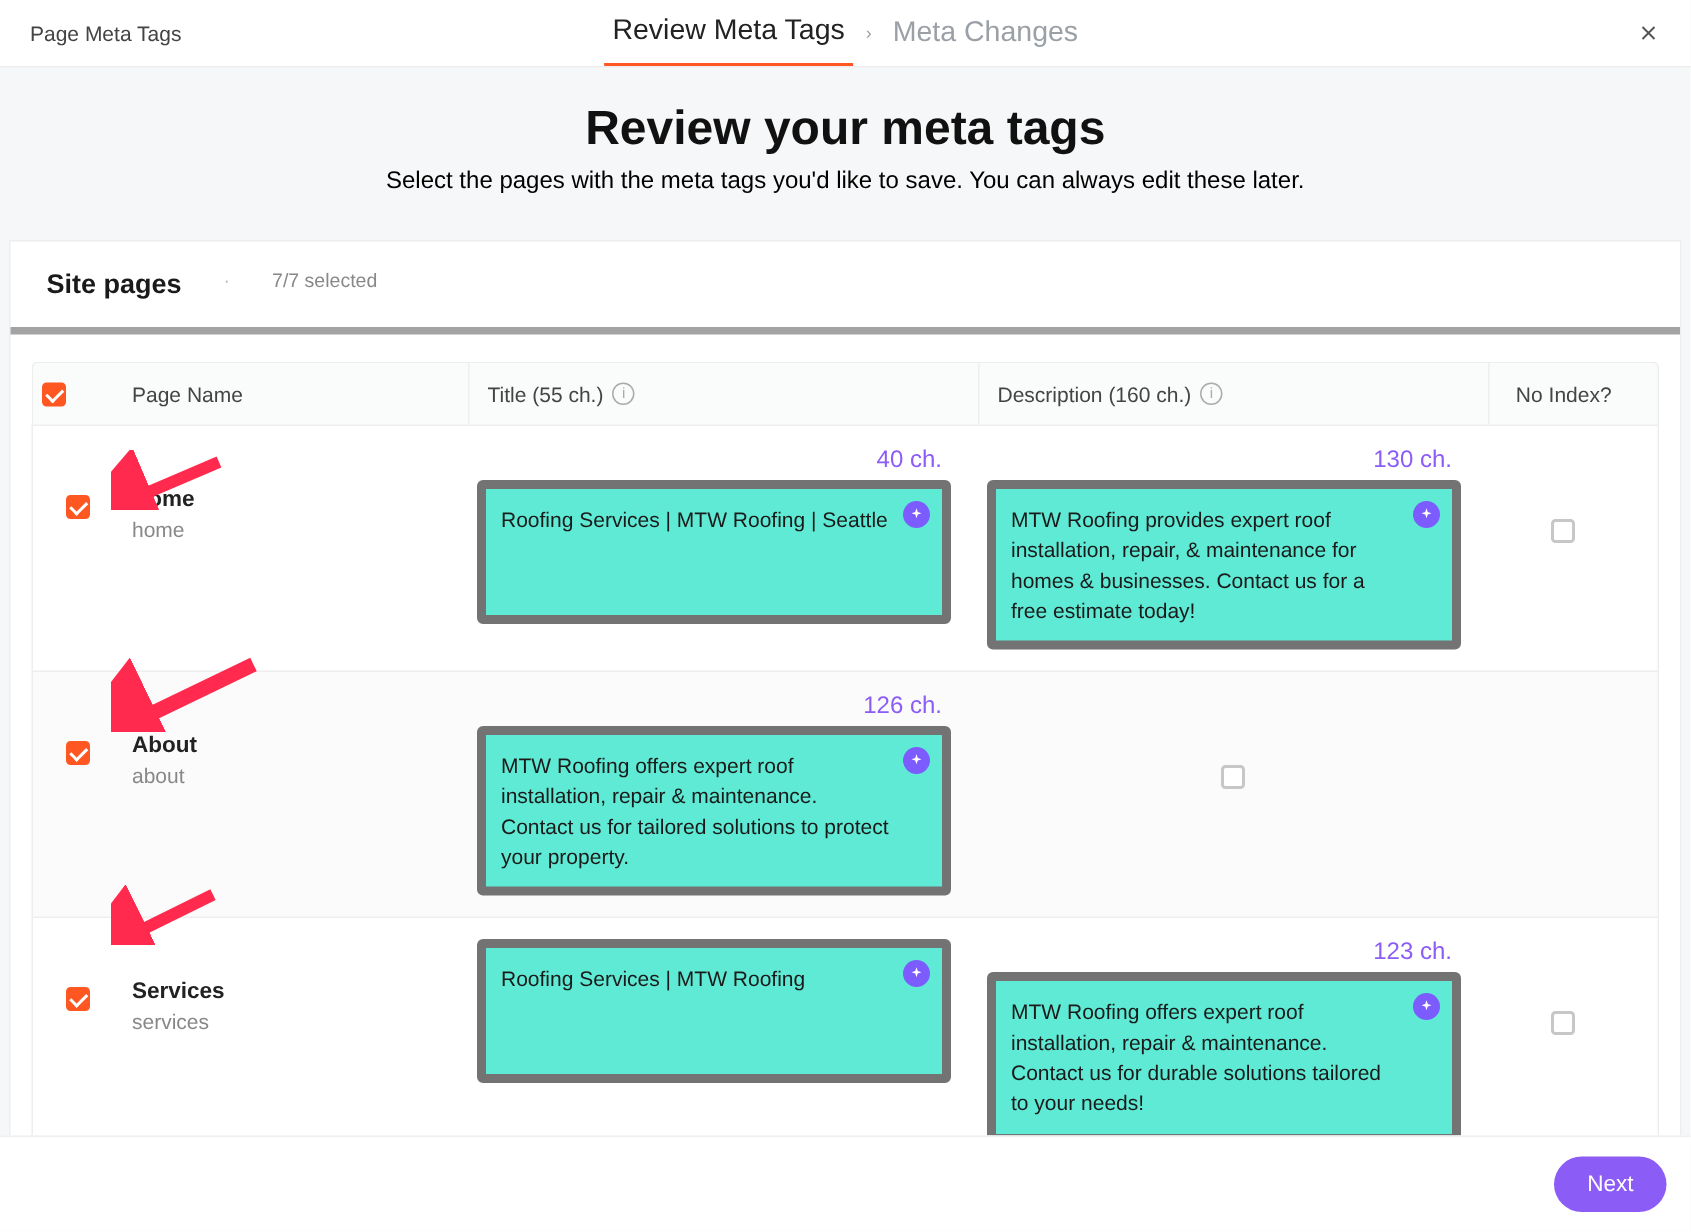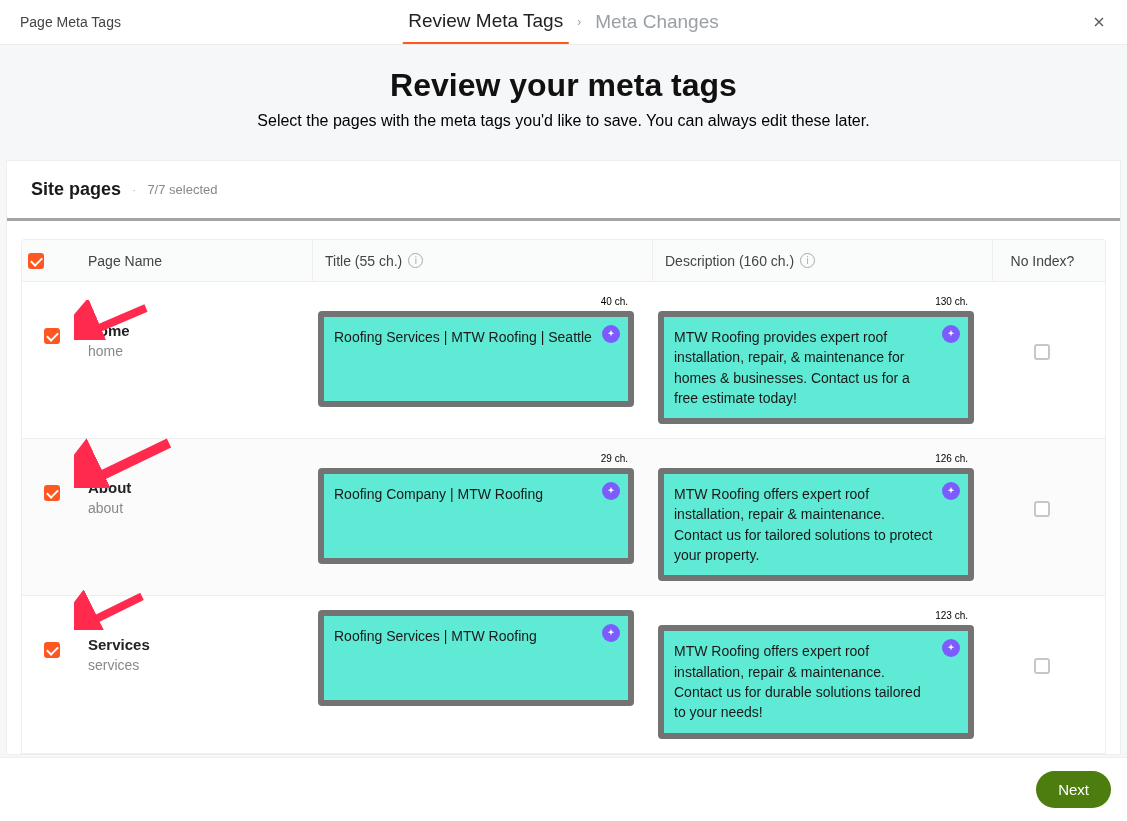--- a/index.html
+++ b/index.html
@@ -67,24 +67,24 @@
   .hero h1 { font-size: 32px; font-weight: 700; margin: 0 0 8px; color: #111; }
   .hero p { margin: 0; font-size: 16px; color: #000000; }
   
   .card {
     background: #fff;
     margin: 0 6px;
     border: 1px solid #eee;
   }
   .card-head {
     display: flex;
-    align-items: center;
-    gap: 11px;
+    align-items: flex-start;
+    gap: 28px;
     padding: 18px 24px;
-    border-bottom: 3px solid #a3a3a3;
+    border-bottom: 5px solid #a3a3a3;
   }
   .card-head h2 { font-size: 18px; margin: 0; font-weight: 700; }
   .card-head .sub { font-size: 13px; color: #888; }
   .card-head .dot { color: #bbb; font-size: 13px; }
   
   .tbl-wrap { padding: 18px 14px 0; }
   .tbl-header, .tbl-row {
     display: grid;
     grid-template-columns: 60px 230px 340px 340px 100px;
     border: 1px solid #eee;
@@ -106,21 +106,21 @@
     align-items: start;
   }
   .tbl-row.alt { background: #fbfbfb; }
   .tbl-row:last-child { border-bottom: 1px solid #eee; }
   .cell { padding: 0 6px; }
   .cell.check { display:flex; justify-content:center; padding-top:32px;}
   .cell.name { padding-top: 26px; }
   .cell.noindex { display:flex; justify-content:center; padding-top:48px;}
   .page-name { font-weight: 600; font-size: 15px; color:#222;}
   .page-slug { font-size: 14px; color: #888; margin-top: 4px;}
-  .char-count { font-size: 10px; color: #000000; text-align: right; padding-right: 6px; margin-bottom: 4px; }
+  .char-count { font-size: 16px; color: #8b5cf6; text-align: right; padding-right: 6px; margin-bottom: 4px; }
   .textcell-wrap { padding-right: 18px; }
   .textbox {
     border: 6px solid #737373;
     border-radius: 4px;
     min-height: 96px;
     padding: 10px 34px 10px 10px;
     font-size: 14px;
     line-height: 1.45;
     position: relative;
     background:#5eead4;
@@ -146,21 +146,21 @@
     border: solid #fff; border-width: 0 2px 2px 0; transform: rotate(45deg);
   }
   .chk.unchecked::after{display:none;}
   .info-ic{width:15px;height:15px;border:1.5px solid #aaa;border-radius:50%;display:inline-flex;align-items:center;justify-content:center;font-size:10px;color:#aaa;}
   
   .footer{
     position:absolute;left:0;right:0;bottom:0;height:64px;background:#fff;border-top:1px solid #eee;
     display:flex;align-items:center;justify-content:flex-end;padding:0 16px;
   }
   .btn-next{
-    background:#4d7c0f;color:#fff;border:none;border-radius:22px;padding:10px 22px;font-size:15px;font-weight:500;cursor:pointer;
+    background:#8b5cf6;color:#fff;border:none;border-radius:22px;padding:10px 22px;font-size:15px;font-weight:500;cursor:pointer;
   }
   
   .arrow{
     position:absolute;width:80px;height:40px;pointer-events:none;
   }
   .arrow svg{width:100%;height:100%;}
   .scroll-area{height: calc(821px - 45px - 64px); overflow:hidden;}
 </style>
 </head>
 <body>
@@ -248,31 +248,20 @@
 
       <div class="tbl-row alt">
         <div class="cell check">
             <div class="chk"></div>
           </div>
         <div class="cell name">
           <div class="page-name">About</div>
           <div class="page-slug">about</div>
         </div>
         <div class="cell textcell-wrap">
-          <div class="char-count">29 ch.</div>
-          <div class="textbox">
-            <span>Roofing Company | MTW Roofing</span>
-            <span class="ai-icon">
-                <svg viewBox="0 0 24 24">
-                  <path d="M12 2l2 6 6 2-6 2-2 6-2-6-6-2 6-2z"></path>
-                </svg>
-              </span>
-          </div>
-        </div>
-        <div class="cell textcell-wrap">
           <div class="char-count">126 ch.</div>
           <div class="textbox">
             <span>MTW Roofing offers expert roof installation, repair &amp; maintenance. Contact us for tailored solutions to protect your property.</span>
             <span class="ai-icon">
                 <svg viewBox="0 0 24 24">
                   <path d="M12 2l2 6 6 2-6 2-2 6-2-6-6-2 6-2z"></path>
                 </svg>
               </span>
           </div>
         </div>

